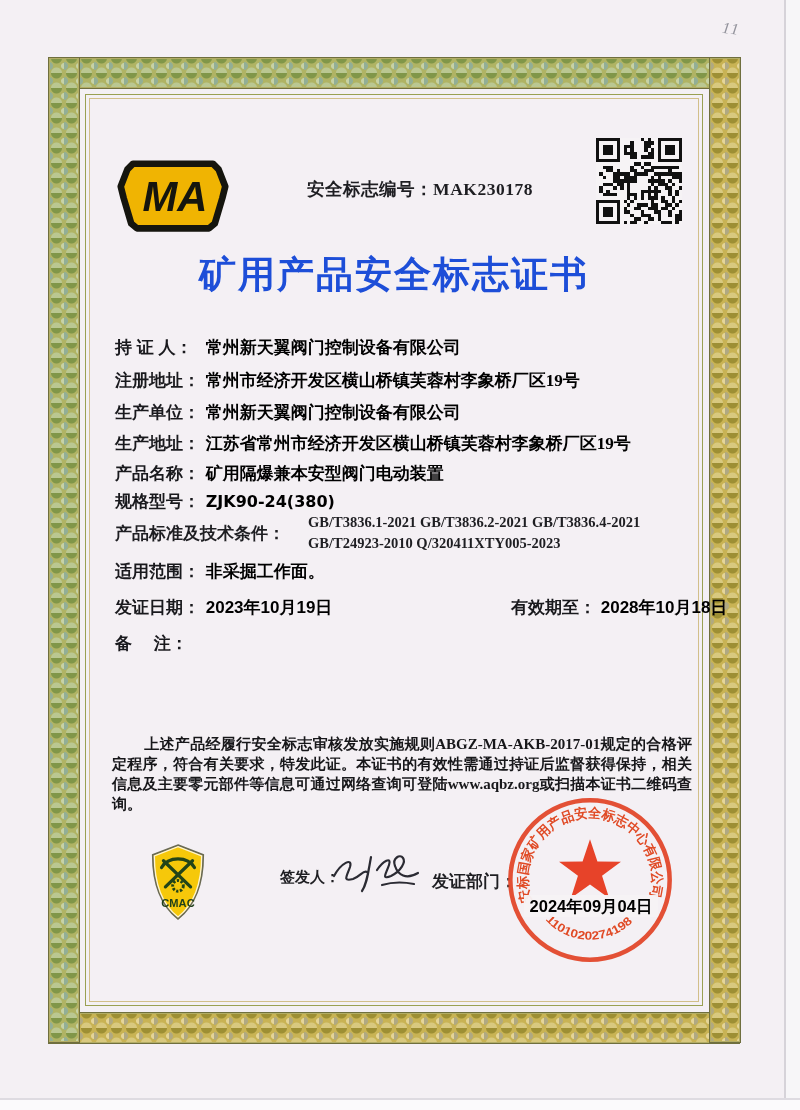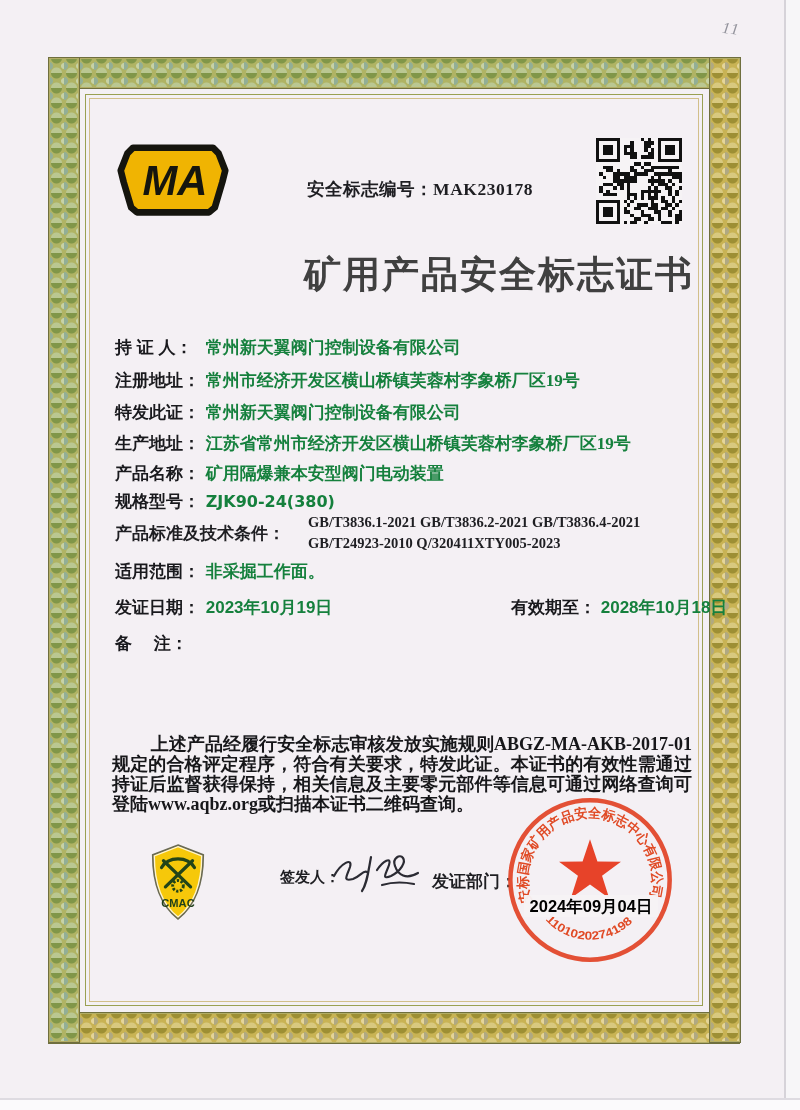--- a/index.html
+++ b/index.html
@@ -34,41 +34,41 @@
       radial-gradient(circle at 50% 15px,#ded8a0 0px 5px,rgba(0,0,0,0) 6px),
       radial-gradient(circle at 0px 8px,#a8ada4 0px 3.5px,rgba(0,0,0,0) 4.5px),
       radial-gradient(circle at 15px 8px,#efe8c2 0px 2.5px,rgba(0,0,0,0) 3.5px);}
   .band-top{left:0;top:0;width:690px;height:30px;}
   .band-bottom{left:0;top:955px;width:690px;height:30px;}
   .band-left{left:0;top:0;width:30px;height:984px;}
   .band-right{left:661px;top:0;width:30px;height:984px;}
   .frame-line1{position:absolute;left:37px;top:37px;right:37px;bottom:37px;border:1px solid #9aa052;}
   .frame-line2{position:absolute;left:41px;top:41px;right:41px;bottom:41px;border:1px solid #d2bf8a;}
   
-  .ma-logo{left:116px;top:142px;width:114px;height:76px;}
+  .ma-logo{left:116px;top:158px;width:114px;height:76px;}
   .cert-no{left:250px;top:177px;width:340px;text-align:center;
     font-family:"Liberation Serif","DejaVu Serif",serif;font-size:17.5px;font-weight:600;
     letter-spacing:.5px;white-space:nowrap;}
   .qr{left:596px;top:138px;width:86px;height:86px;}
-  .doc-title{left:94px;top:250px;width:600px;text-align:right;
+  .doc-title{left:94px;top:250px;width:600px;text-align:center;
     font-family:"Liberation Serif","DejaVu Serif",serif;font-weight:700;font-size:37px;
-    letter-spacing:2px;color:#404040;white-space:nowrap;}
+    letter-spacing:2px;color:#1d4ed8;white-space:nowrap;}
   
   .row{position:absolute;left:115px;white-space:nowrap;font-size:17px;}
   .flabel{display:inline-block;min-width:86px;font-weight:700;color:#19191d;}
-  .fvalue{font-family:"Liberation Serif","DejaVu Serif",serif;font-weight:700;color:#15803d;margin-top:12px;}
+  .fvalue{font-family:"Liberation Serif","DejaVu Serif",serif;font-weight:700;color:#000000;margin-top:12px;}
   .fvalue-latin{font-family:"DejaVu Sans",sans-serif;font-weight:700;font-size:16px;}
   .std-label{left:115px;top:522px;font-size:17px;font-weight:700;white-space:nowrap;}
   .std-lines{left:308px;top:512px;width:380px;font-family:Liberation Serif, serif;
     font-weight:700;font-size:14.5px;line-height:21px;white-space:nowrap;}
   .date-pair2{position:absolute;left:395px;top:0;text-align:right;}
   
   .statement{left:112px;top:734px;width:580px;text-align:justify;text-indent:2.15em;
     font-family:"Liberation Serif","DejaVu Serif",serif;font-weight:700;
-    font-size:18px;line-height:20px;color:#17171a;}
+    font-size:15px;line-height:20px;color:#17171a;}
   
   .cmac-badge{left:149px;top:842px;width:58px;height:80px;}
   .signer-label{left:280px;top:868px;font-size:15px;font-weight:700;white-space:nowrap;}
   .signature{left:326px;top:845px;width:102px;height:52px;}
   .dept-label{left:432px;top:870px;font-size:17px;font-weight:700;white-space:nowrap;}
   .seal{left:504px;top:794px;width:172px;height:172px;}
   .seal-date{left:524px;top:895px;width:134px;height:22px;background:rgba(246,243,245,.96);
     text-align:center;font-weight:700;font-size:16.5px;color:#000000;line-height:22px;
     font-family:"Liberation Sans",sans-serif;z-index:5;}
   svg text{font-family:"Liberation Sans","DejaVu Sans",sans-serif;}
@@ -320,21 +320,21 @@
 
 <div class="row" style="top:336px">
   <span class="flabel">持 证 人：</span>
   <span class="fvalue">常州新天翼阀门控制设备有限公司</span>
 </div>
 <div class="row" style="top:369px">
   <span class="flabel">注册地址：</span>
   <span class="fvalue">常州市经济开发区横山桥镇芙蓉村李象桥厂区19号</span>
 </div>
 <div class="row" style="top:401px">
-  <span class="flabel">特发此证：</span>
+  <span class="flabel">生产单位：</span>
   <span class="fvalue">常州新天翼阀门控制设备有限公司</span>
 </div>
 <div class="row" style="top:432px">
   <span class="flabel">生产地址：</span>
   <span class="fvalue">江苏省常州市经济开发区横山桥镇芙蓉村李象桥厂区19号</span>
 </div>
 <div class="row" style="top:462px">
   <span class="flabel">产品名称：</span>
   <span class="fvalue">矿用隔爆兼本安型阀门电动装置</span>
 </div>

